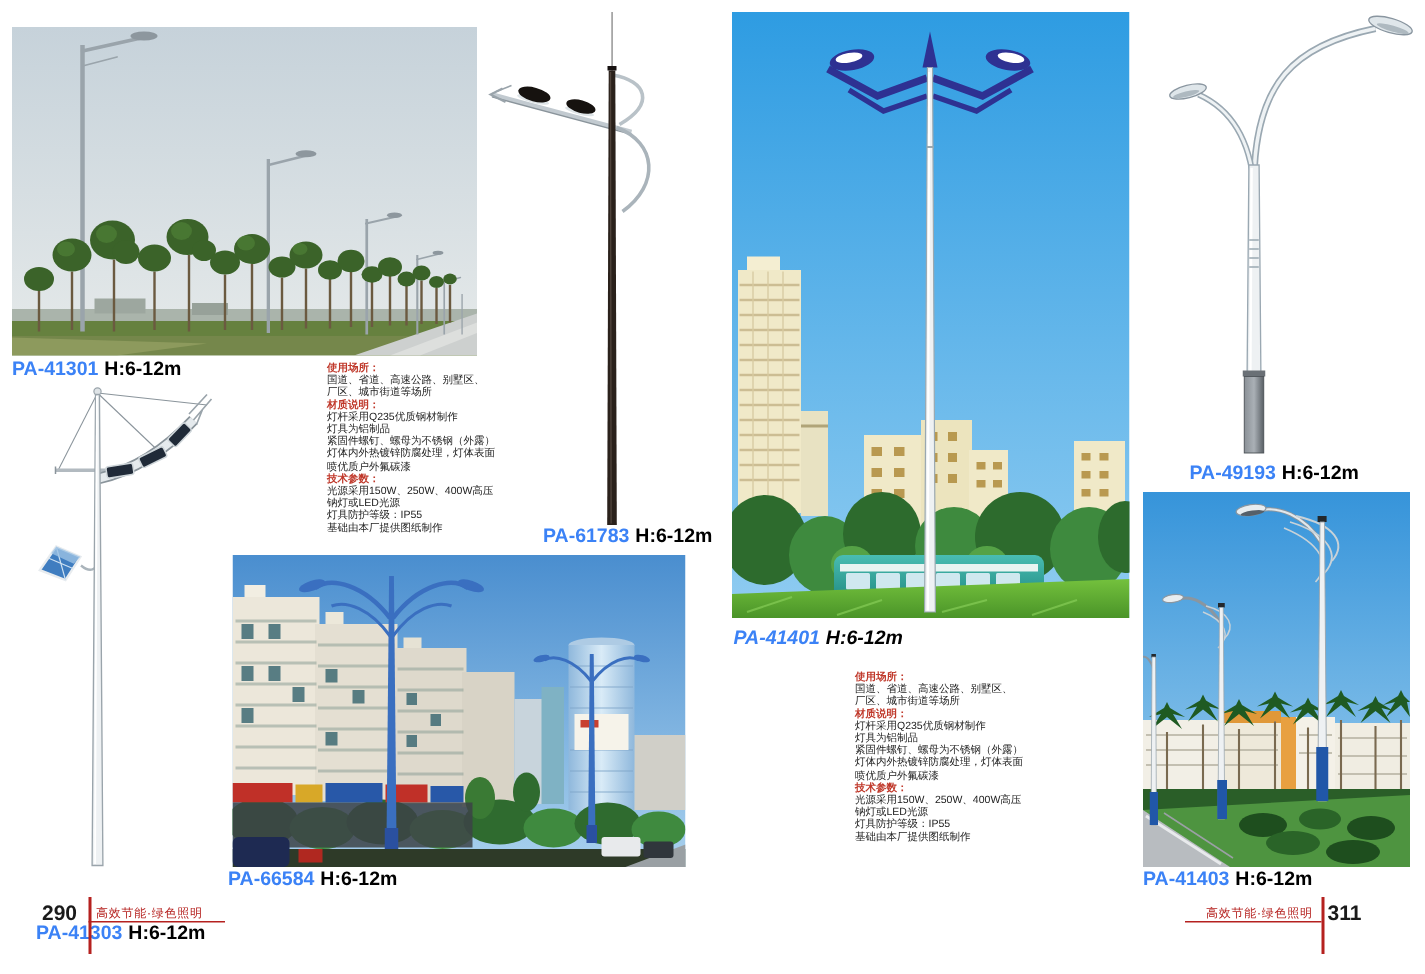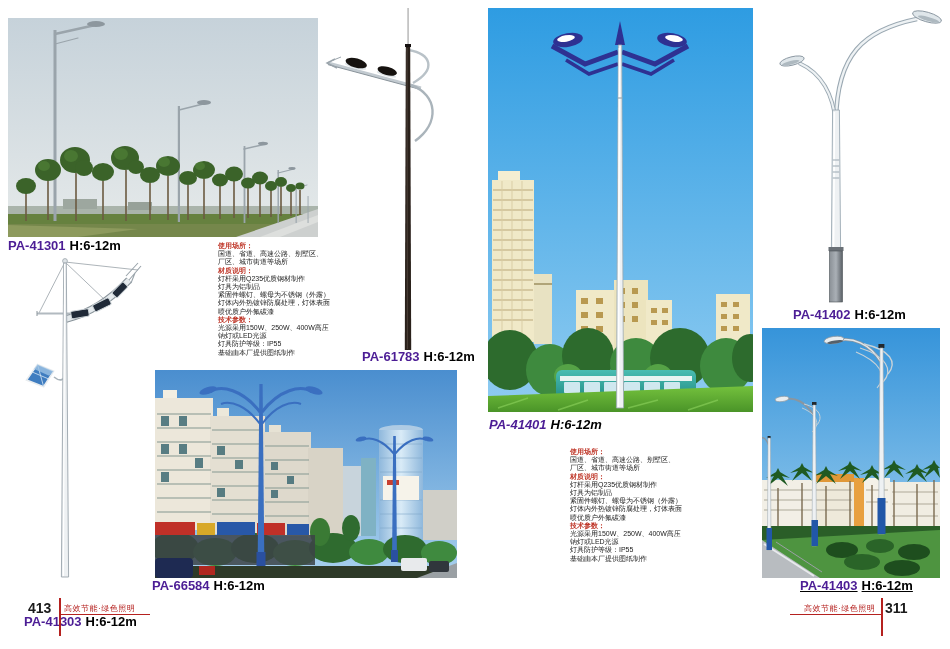--- a/index.html
+++ b/index.html
@@ -1,21 +1,21 @@
 <!DOCTYPE html>
 <html><head>
 <meta charset="utf-8">
 <style>
   html,body{margin:0;padding:0;background:#ffffff;}
   .canvas{position:relative;width:950px;height:649px;background:#ffffff;overflow:hidden;
           font-family:"Liberation Sans",sans-serif;}
   .photo{position:absolute;line-height:0;}
   .photo svg{display:block;}
   .label{position:absolute;white-space:nowrap;font-size:13px;line-height:14px;}
-  .label .code{color:#4c1d95;font-weight:700;}
+  .label .code{color:#3b82f6;font-weight:700;}
   .label .h{color:#000000;font-weight:700;margin-left:4px;}
   .spec{position:absolute;width:165px;font-size:7px;line-height:8.2px;color:#222;}
   .spec .hd{color:#c0392b;font-weight:700;}
   .footer{position:absolute;}
   .pageno{font-size:14px;font-weight:700;color:#1a1a1a;}
   .vline{position:absolute;width:1.5px;background:#b5211f;}
   .tagline{position:absolute;font-size:8px;font-weight:400;color:#b5211f;white-space:nowrap;letter-spacing:0.5px;}
   .uline{position:absolute;height:1.2px;background:#b5211f;}
 </style>
 </head>
@@ -585,23 +585,23 @@
   <div class="label" style="left:24px;top:579px;margin-top:36px;">
     <span class="code">PA-41303</span><span class="h">H:6-12m</span>
   </div>
   <div class="label" style="left:152px;top:579px;">
     <span class="code">PA-66584</span><span class="h">H:6-12m</span>
   </div>
   <div class="label" style="left:489px;top:418px;font-style:italic;">
     <span class="code">PA-41401</span><span class="h">H:6-12m</span>
   </div>
   <div class="label" style="left:793px;top:308px;">
-    <span class="code">PA-41402</span><span class="h">H:6-12m</span>
-  </div>
-  <div class="label" style="left:800px;top:579px;text-decoration:underline;">
+    <span class="code">PA-49193</span><span class="h">H:6-12m</span>
+  </div>
+  <div class="label" style="left:762px;top:579px;">
     <span class="code">PA-41403</span><span class="h">H:6-12m</span>
   </div>
 
   <div class="spec" style="left:218px;top:242px;">
     <div class="hd">使用场所：</div>
     <div>国道、省道、高速公路、别墅区、</div>
     <div>厂区、城市街道等场所</div>
     <div class="hd">材质说明：</div>
     <div>灯杆采用Q235优质钢材制作</div>
     <div>灯具为铝制品</div>
@@ -626,21 +626,21 @@
     <div>灯体内外热镀锌防腐处理，灯体表面</div>
     <div>喷优质户外氟碳漆</div>
     <div class="hd">技术参数：</div>
     <div>光源采用150W、250W、400W高压</div>
     <div>钠灯或LED光源</div>
     <div>灯具防护等级：IP55</div>
     <div>基础由本厂提供图纸制作</div>
   </div>
 
   <div class="footer">
-    <div class="pageno" style="position:absolute;left:28px;top:600px;">413</div>
+    <div class="pageno" style="position:absolute;left:28px;top:600px;">290</div>
     <div class="vline" style="left:59px;top:598px;height:38px;"></div>
     <div class="tagline" style="left:64px;top:603px;">高效节能·绿色照明</div>
     <div class="uline" style="left:59px;top:613.5px;width:91px;"></div>
   </div>
 
   <div class="footer">
     <div class="tagline" style="left:804px;top:603px;">高效节能·绿色照明</div>
     <div class="uline" style="left:790px;top:613.5px;width:91px;"></div>
     <div class="vline" style="left:881px;top:598px;height:38px;"></div>
     <div class="pageno" style="position:absolute;left:885px;top:600px;">311</div>

